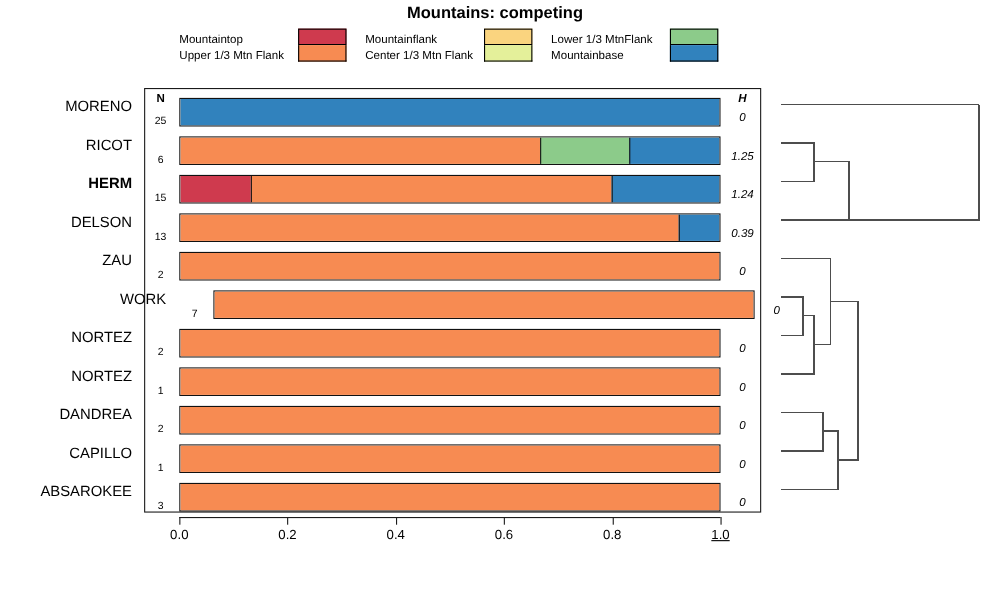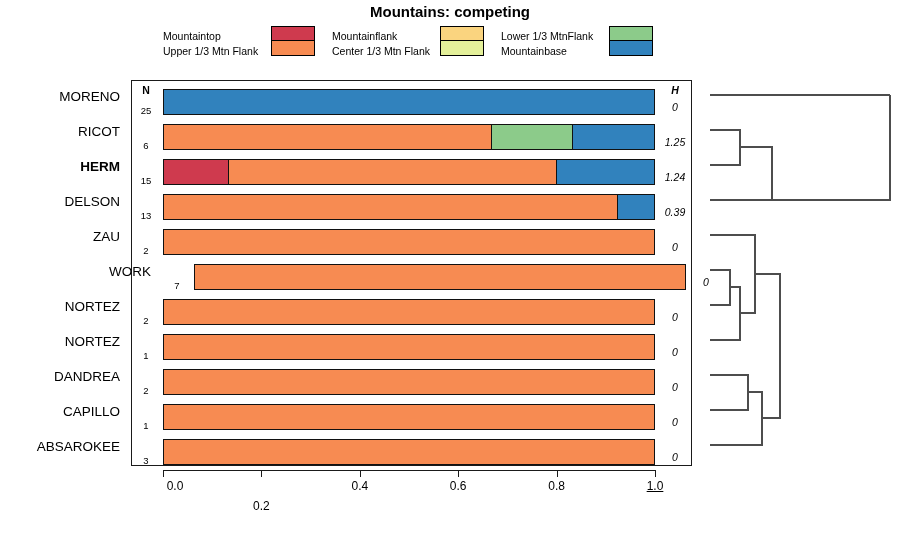--- a/index.html
+++ b/index.html
@@ -223,23 +223,23 @@
           <div class="seg" style="background: rgb(247, 139, 82); flex: 0 0 100%;"></div>
         </div>
         <div class="row-h">0</div>
       </div>
     </div>
 
   <div class="xaxis">
     <div class="axis-line"></div>
     <div id="ticks">
         <div class="tick" style="left: 32px;"></div>
-        <div class="tick-label" style="left: 44px;">0.0</div>
+        <div class="tick-label" style="left: 32px;">0.0</div>
         <div class="tick" style="left: 130.4px;"></div>
-        <div class="tick-label" style="left: 130.4px; margin-top: 20px;">0.2</div>
+        <div class="tick-label" style="left: 130.4px;">0.2</div>
         <div class="tick" style="left: 228.8px;"></div>
         <div class="tick-label" style="left: 228.8px;">0.4</div>
         <div class="tick" style="left: 327.2px;"></div>
         <div class="tick-label" style="left: 327.2px;">0.6</div>
         <div class="tick" style="left: 425.6px;"></div>
         <div class="tick-label" style="left: 425.6px;">0.8</div>
         <div class="tick" style="left: 524px;"></div>
         <div class="tick-label" style="left: 524px; text-decoration: underline;">1.0</div>
       </div>
   </div>

